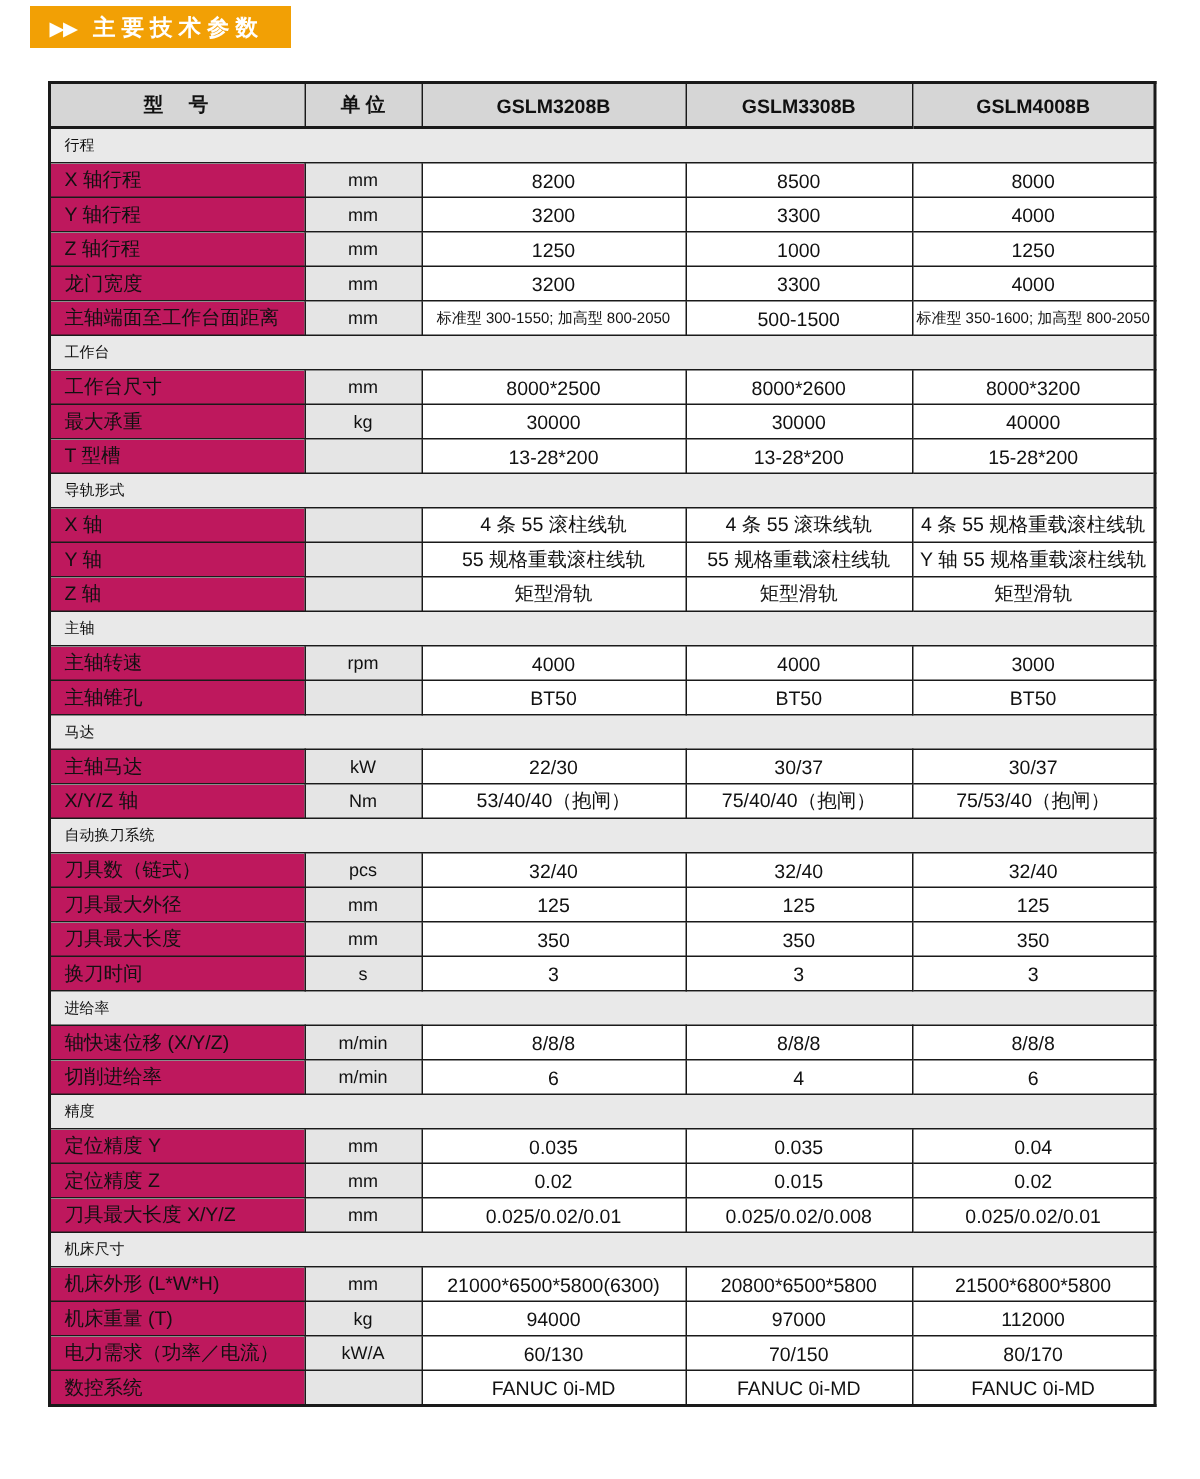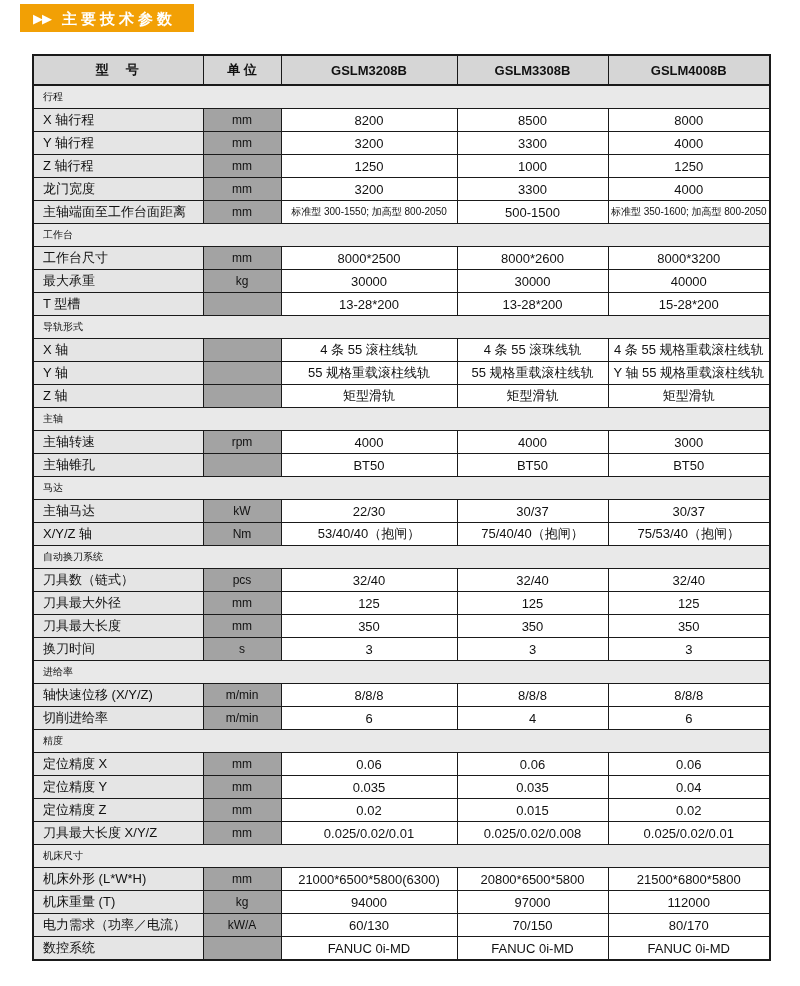--- a/index.html
+++ b/index.html
@@ -16,22 +16,22 @@
   table.spec{position:absolute;left:32px;top:54px;width:737px;border-collapse:collapse;
              table-layout:fixed;border:2px solid #1a1a1a;}
   table.spec th,table.spec td{border:1px solid #1a1a1a;overflow:hidden;white-space:nowrap;}
 
   table.spec th{height:26px;background:#D6D6D6;font-size:13px;font-weight:bold;
                 text-align:center;border-bottom-width:2px;}
   th.model-th{letter-spacing:2px;}
 
   td.section{height:20px;background:#E9E9E9;font-size:10px;text-align:left;
              padding-left:9px;border-top:2px solid #1a1a1a;border-bottom:2px solid #1a1a1a;}
-  td.lbl{height:20px;font-size:13px;text-align:left;padding-left:9px;background:#e5e5e5;}
-  td.unit{font-size:12px;text-align:center;background:#a3a3a3;}
+  td.lbl{height:20px;font-size:13px;text-align:left;padding-left:9px;background:#be185d;}
+  td.unit{font-size:12px;text-align:center;background:#e5e5e5;}
   td.val{font-size:13px;text-align:center;background:#fff;}
   td.val.small{font-size:10px;}
 </style>
 </head>
 <body>
 
 <div class="page">
 
   <div class="banner">
     <span class="arrows">▶▶</span>
@@ -221,27 +221,20 @@
           <td class="lbl">切削进给率</td>
           <td class="unit">m/min</td>
           <td class="val">6</td>
           <td class="val">4</td>
           <td class="val">6</td>
         </tr>
         <tr>
           <td colspan="5" class="section">精度</td>
         </tr>
         <tr>
-          <td class="lbl">定位精度 X</td>
-          <td class="unit">mm</td>
-          <td class="val">0.06</td>
-          <td class="val">0.06</td>
-          <td class="val">0.06</td>
-        </tr>
-        <tr>
           <td class="lbl">定位精度 Y</td>
           <td class="unit">mm</td>
           <td class="val">0.035</td>
           <td class="val">0.035</td>
           <td class="val">0.04</td>
         </tr>
         <tr>
           <td class="lbl">定位精度 Z</td>
           <td class="unit">mm</td>
           <td class="val">0.02</td>

